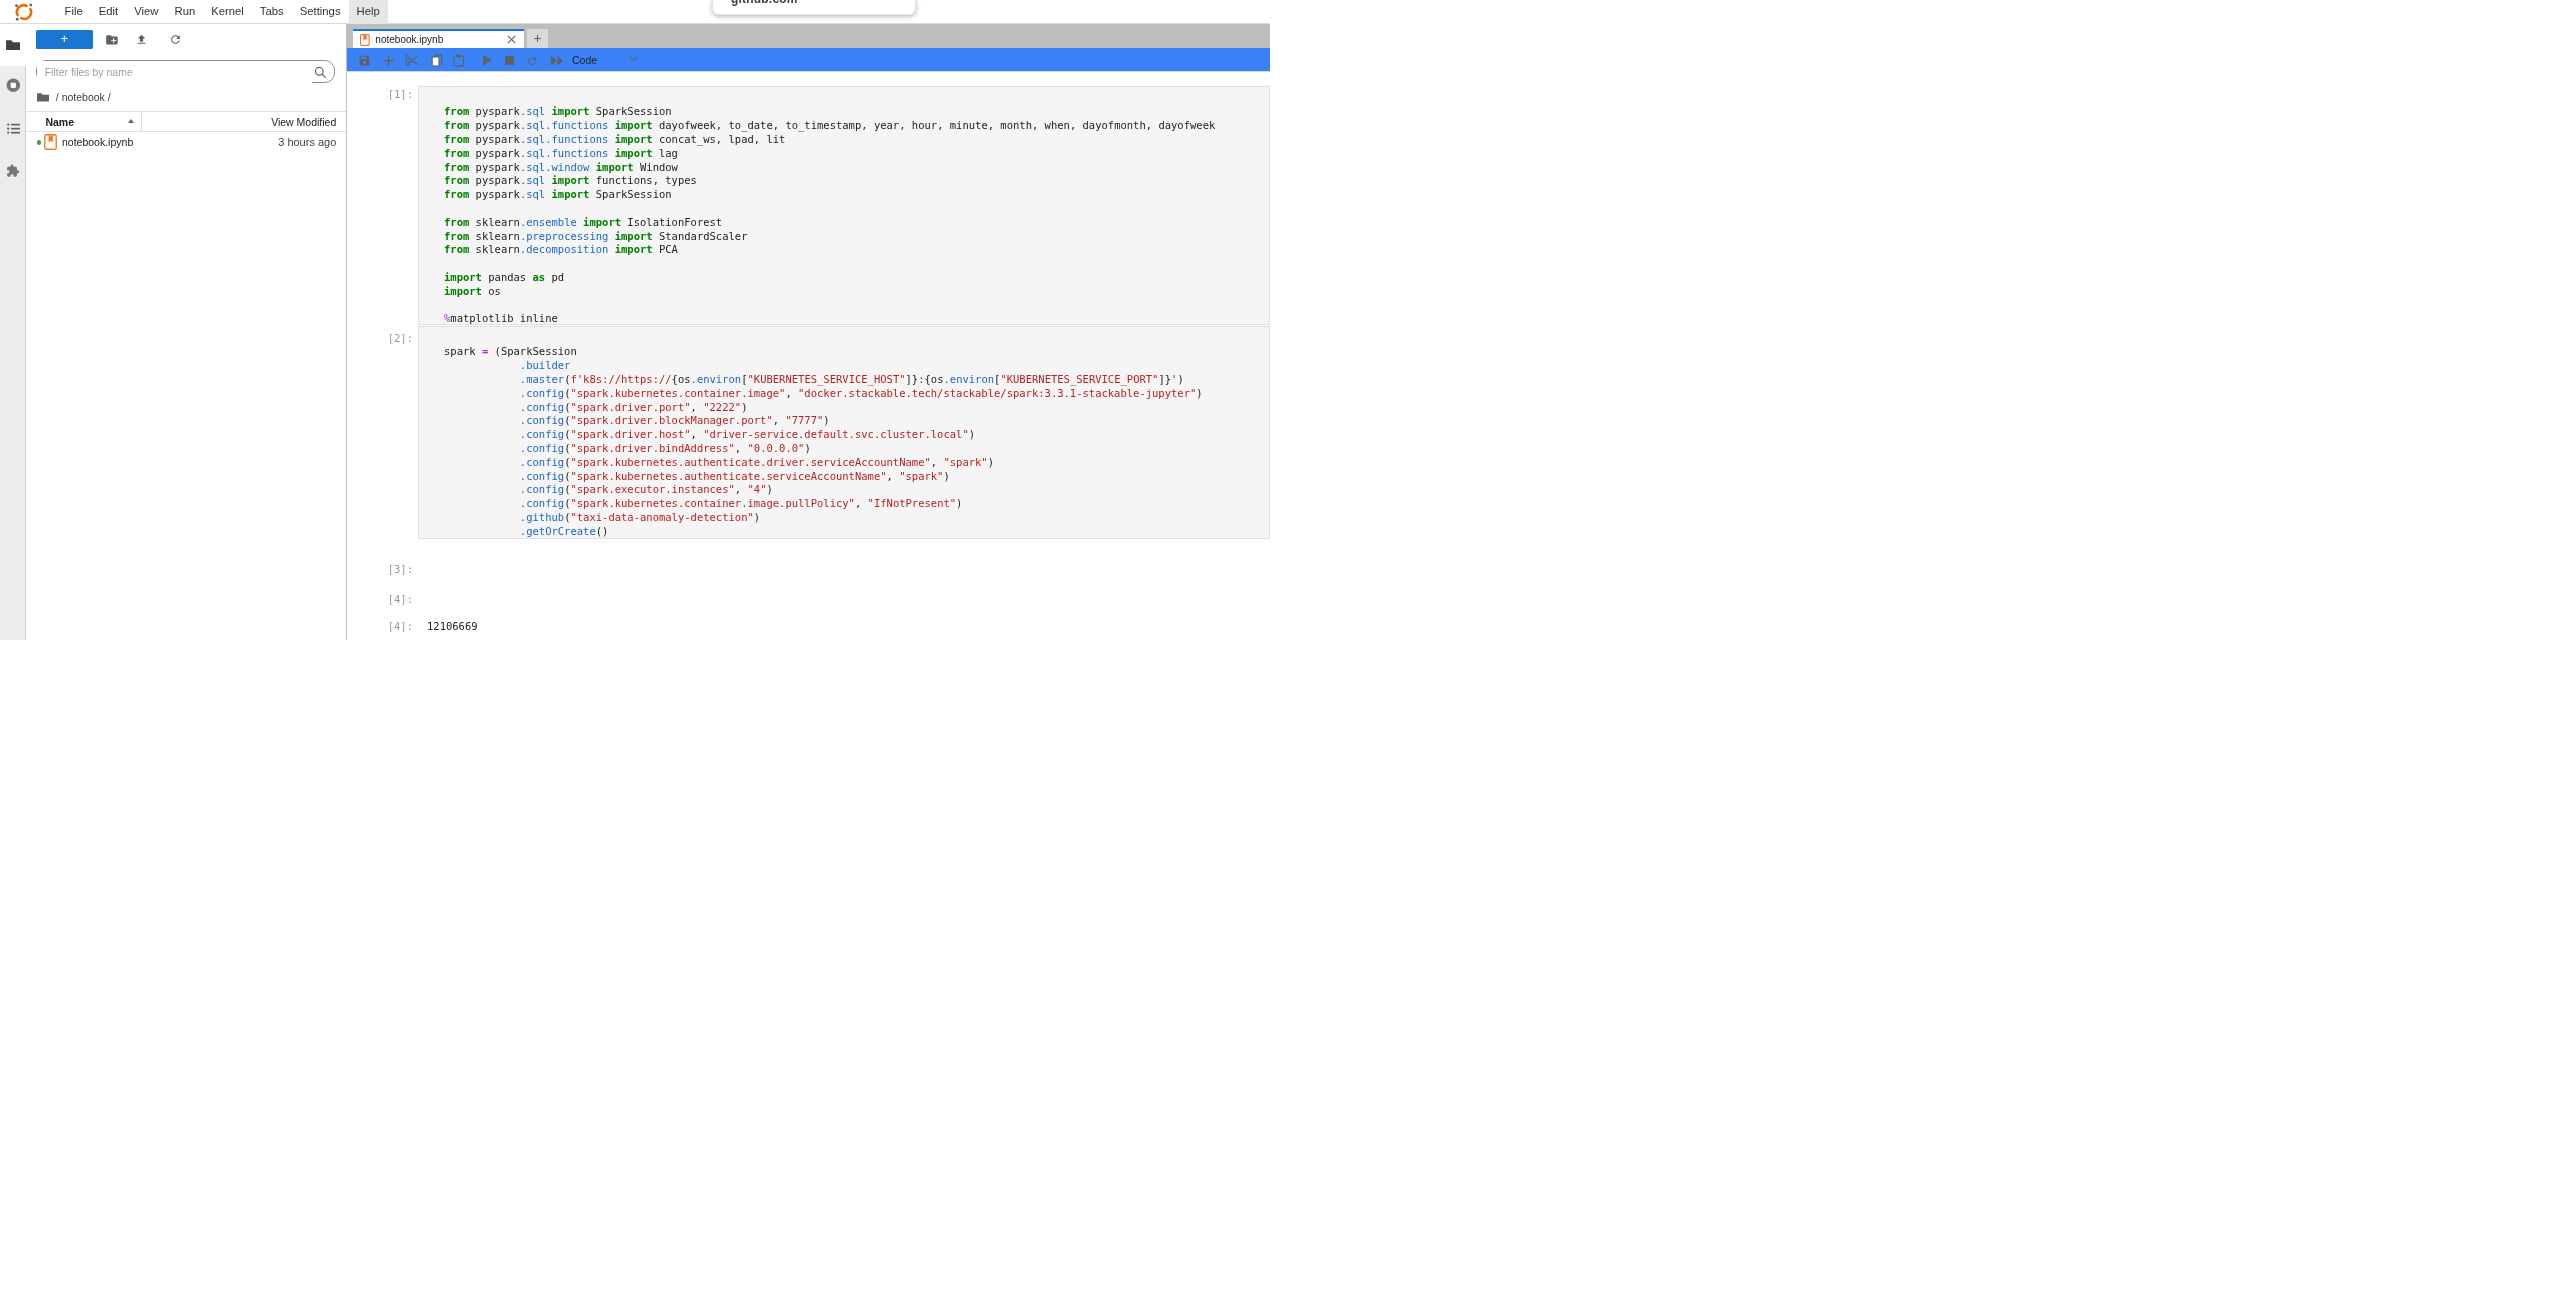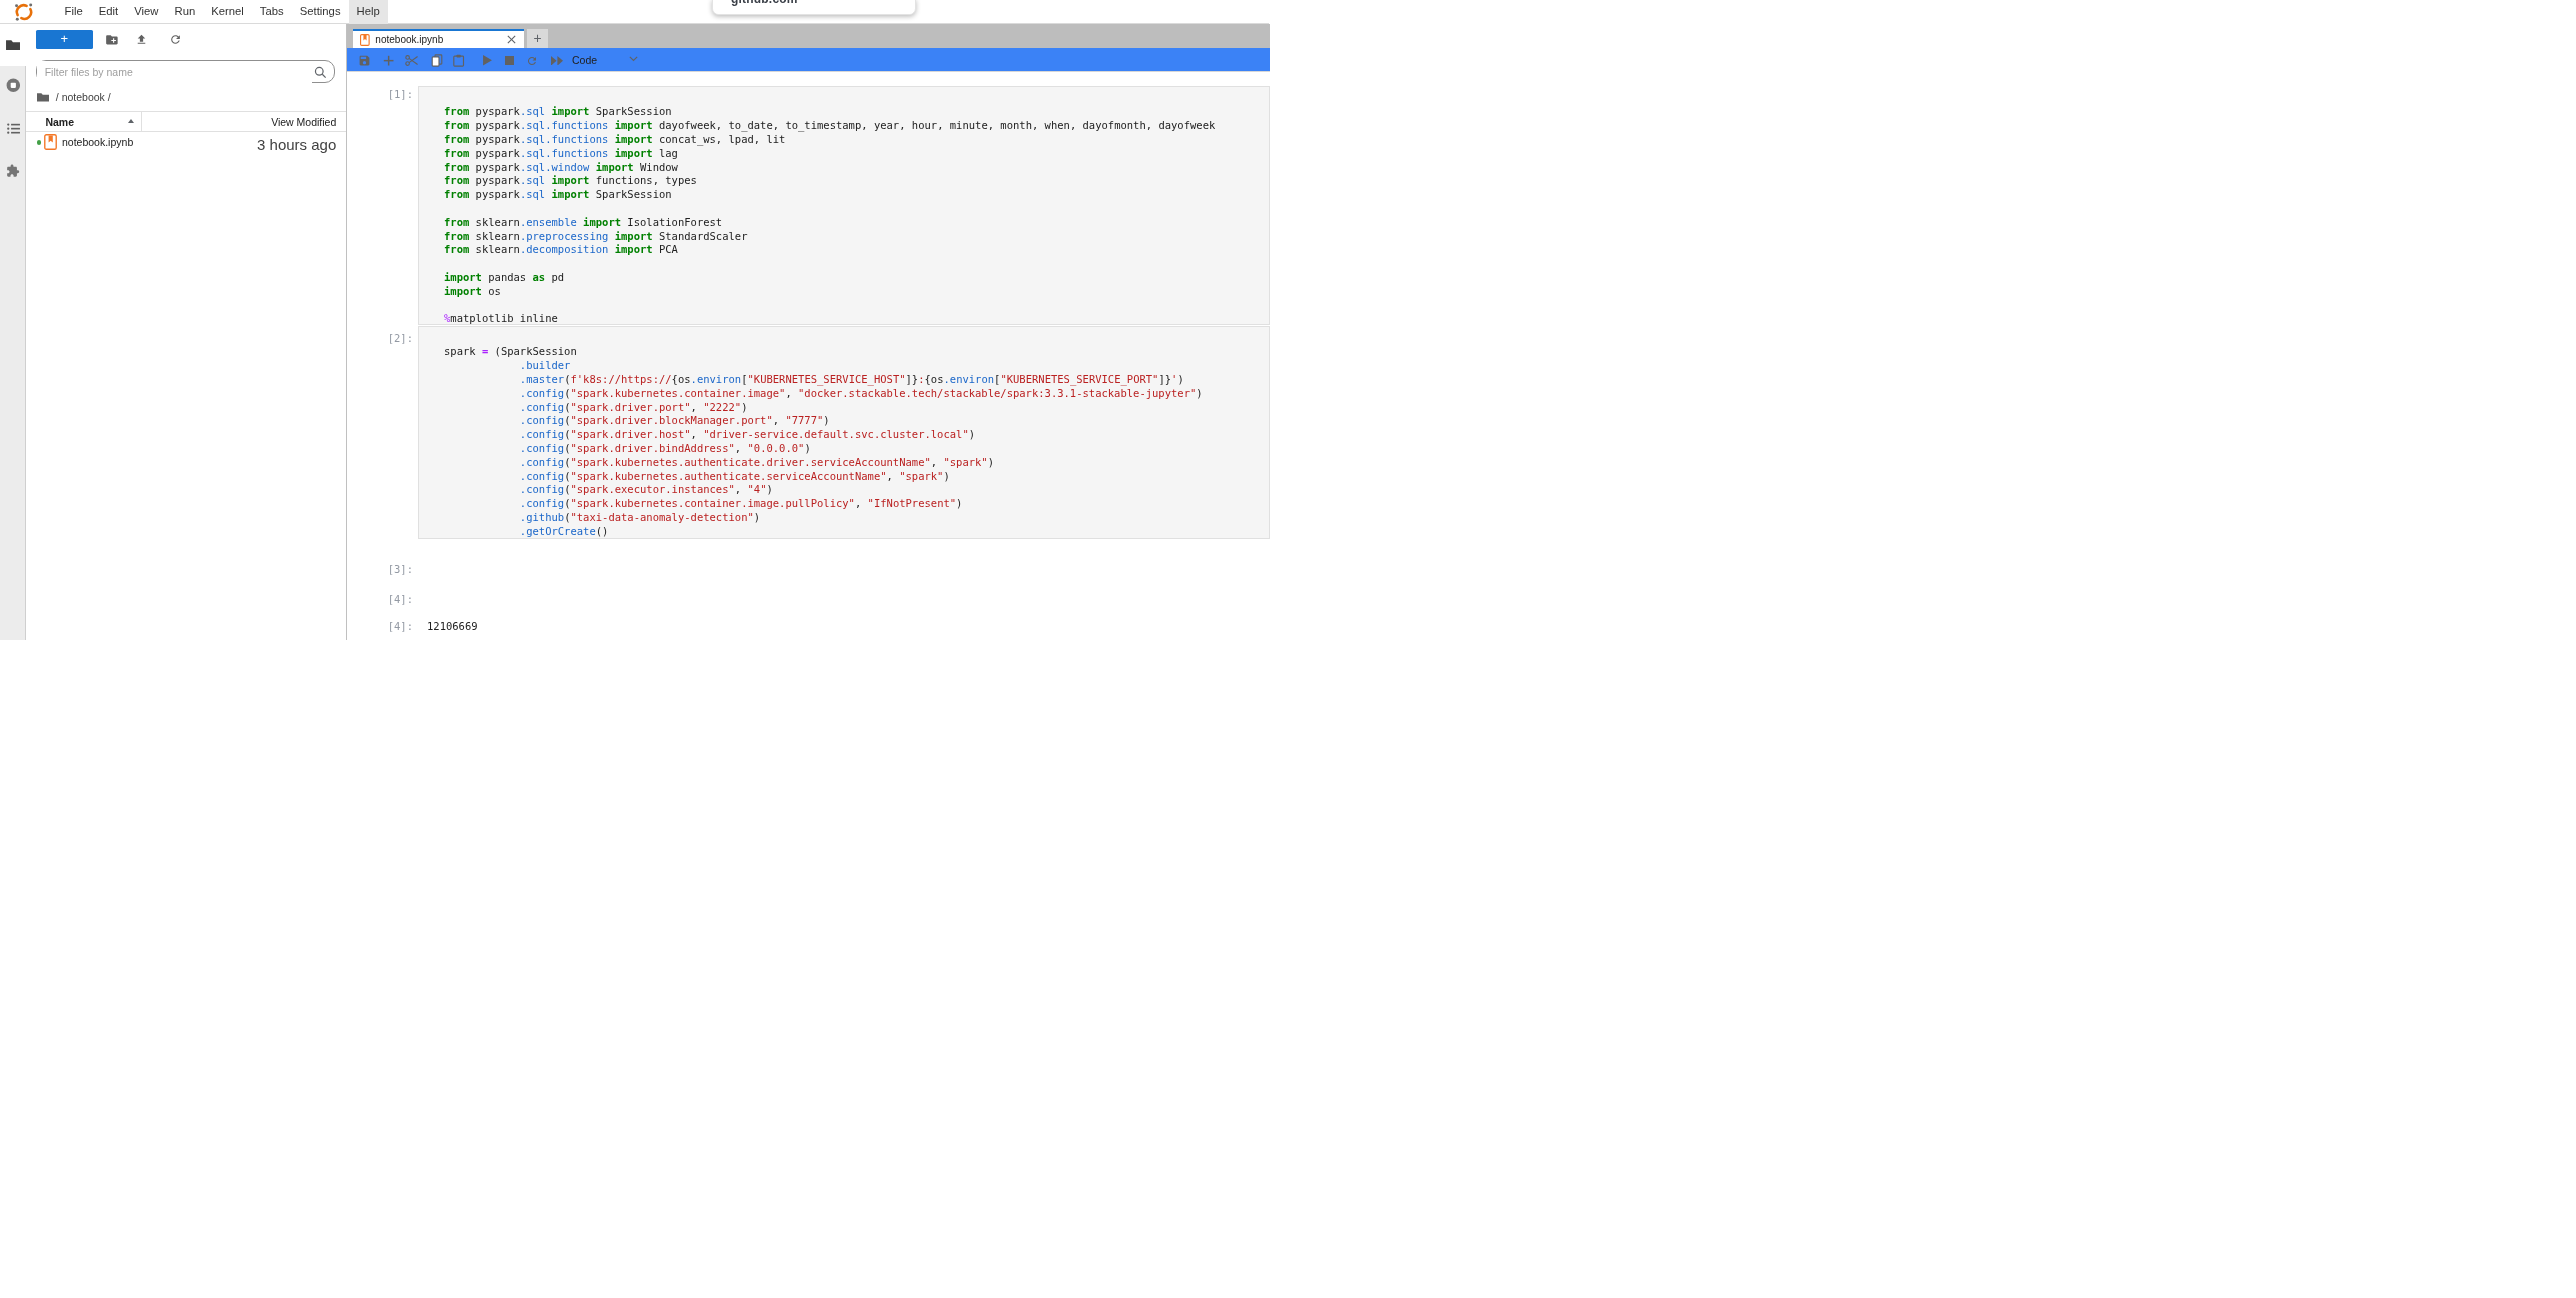--- a/index.html
+++ b/index.html
@@ -56,21 +56,21 @@
   #fb-header .sort-arrow { position:absolute; left:102px; top:7.3px; width:0; height:0;
     border-left:3.2px solid transparent; border-right:3.2px solid transparent;
     border-bottom:4.9px solid #5f6368; }
   #fb-header .col-divider { position:absolute; left:115px; top:0; width:0.8px; height:20px; background:#e0e0e0; }
   #fb-header .col-modified { position:absolute; right:9.7px; top:4px; font-size:10.5px; color:#212121; }
   #fb-row { position:absolute; left:0; top:108px; width:320px; height:21px; cursor:pointer; }
   #fb-row .run-dot { position:absolute; left:10.5px; top:8px; width:4.9px; height:4.9px;
     border-radius:50%; background:#43a047; }
   #fb-row .nb-icon { position:absolute; left:18px; top:2.4px; }
   #fb-row .fname { position:absolute; left:36px; top:4px; font-size:10.5px; color:#212121; }
-  #fb-row .fmod { position:absolute; right:9.7px; top:4px; font-size:15px; color:#424242; }
+  #fb-row .fmod { position:absolute; right:9.7px; top:4px; font-size:11px; color:#424242; }
 
   
   #nbpanel { position:absolute; left:346px; top:0; width:923px; height:616px;
     background:#fff; border-left:0.8px solid #c0c0c0; }
   #tabbar { position:absolute; left:0; top:0; width:923px; height:24px; background:#bdbdbd; }
   #tab0 { position:absolute; left:5.7px; top:4.9px; width:171px; height:19.4px; background:#fff;
     border-top:2.4px solid #1976d2; display:flex; align-items:center; cursor:pointer; }
   #tab0 .tab-title { font-size:10px; color:#212121; margin-left:5.7px; flex:1; }
   #tab0 .tab-close { margin-right:6.5px; width:11.3px; height:11.3px; border:none; background:none;
     padding:0; cursor:pointer; display:flex; align-items:center; justify-content:center; }

